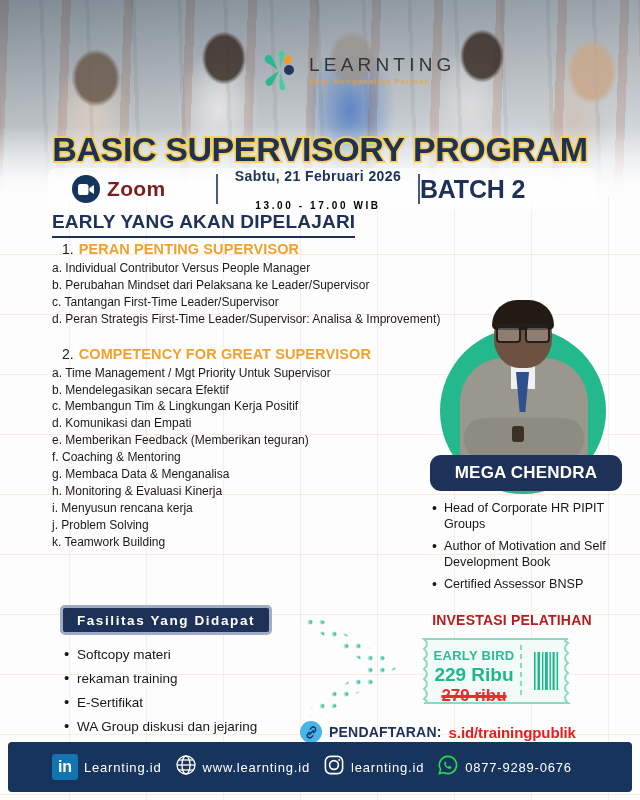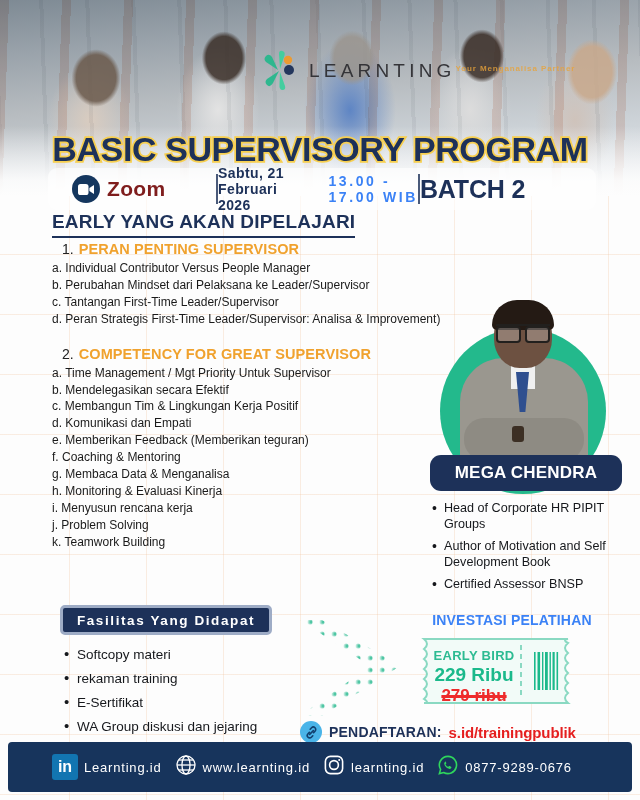--- a/index.html
+++ b/index.html
@@ -62,21 +62,21 @@
     position: absolute; left:0; right:0; bottom:0; height: 70px;
     background: linear-gradient(to bottom, rgba(253,253,253,0) 0%, rgba(253,253,253,.92) 78%, #fdfdfd 100%);
   }
   
   .logo-wrap {
     position: absolute; left: 258px; top: 48px;
     display: flex; align-items: center; gap: 7px;
     opacity: .95;
   }
   .logo-mark { width: 44px; height: 44px; }
-  .logo-text-col { display: flex; flex-direction: row; line-height: 1; }
+  .logo-text-col { display: flex; flex-direction: column; line-height: 1; }
   .logo-word {
     font-size: 19px; letter-spacing: 4.2px; color: #2f2f33; font-weight: 400;
   }
   .logo-tag {
     font-size: 8px; letter-spacing: .9px; color: #e8a33a; margin-top: 4px;
     font-weight: 600; opacity: .85;
   }
   
   .title {
     position: absolute; top: 130px; left: 0; width: 640px; text-align: center;
@@ -94,24 +94,24 @@
     border-radius: 9px;
   }
   .zoom-block { display: flex; align-items: center; gap: 7px; padding-left: 24px; width: 168px; }
   .zoom-badge {
     width: 28px; height: 28px; border-radius: 50%; background: #14365e;
     display: flex; align-items: center; justify-content: center;
   }
   .zoom-label { font-size: 21px; font-weight: 700; color: #7f1d1d; letter-spacing: .3px; }
   .vdiv { width: 2px; height: 30px; background: #1d3159; opacity: .8; }
   .date-block {
-    flex: 1; display: flex; flex-direction: row; align-items: center; gap: 16px;
+    flex: 1; display: flex; flex-direction: column; align-items: center; gap: 16px;
   }
   .date-line1 { font-size: 14px; font-weight: 700; color: #1d3159; letter-spacing: .4px; }
-  .date-line2 { font-size: 14px; font-weight: 700; color: #3b82f6; letter-spacing: 2.6px; }
+  .date-line2 { font-size: 10px; font-weight: 700; color: #000000; letter-spacing: 2.6px; }
   .batch-block { width: 176px; text-align: left; }
   .batch-label { font-size: 25px; font-weight: 800; color: #1d3159; letter-spacing: -.2px; }
   
   .materi-head {
     position: absolute; top: 211px; left: 52px;
     font-size: 19px; font-weight: 800; color: #1d3159; letter-spacing: .2px;
     border-bottom: 2.5px solid #1d3159; padding-bottom: 3px;
   }
   
   .syllabus { position: absolute; top: 241px; left: 52px; width: 392px; }
@@ -198,21 +198,21 @@
   .fac-list li {
     position: relative; font-size: 13.5px; color: #16181c; line-height: 1.26;
     padding-left: 15px; margin-bottom: 7px;
   }
   .fac-list li::before { content:"\2022"; position:absolute; left:2px; top:-1px; font-size:15px; }
   
   .halftone { position: absolute; top: 616px; left: 292px; width: 120px; height: 110px; }
   
   .invest-title {
     position: absolute; top: 612px; left: 398px; width: 228px; text-align: center;
-    font-size: 14px; font-weight: 800; color: #3b82f6; letter-spacing: .2px;
+    font-size: 14px; font-weight: 800; color: #b91c1c; letter-spacing: .2px;
   }
   .ticket { position: absolute; top: 636px; left: 418px; width: 156px; height: 70px; }
   .tk-label {
     position: absolute; top: 648px; left: 428px; width: 92px; text-align: center;
     font-size: 13px; font-weight: 800; color: #2cbb92; letter-spacing: .3px;
   }
   .tk-price {
     position: absolute; top: 664px; left: 428px; width: 92px; text-align: center;
     font-size: 19px; font-weight: 800; color: #1bb98b;
   }

